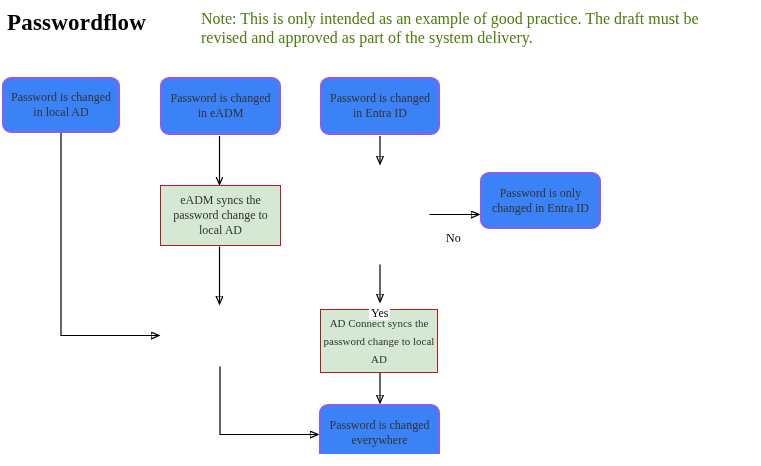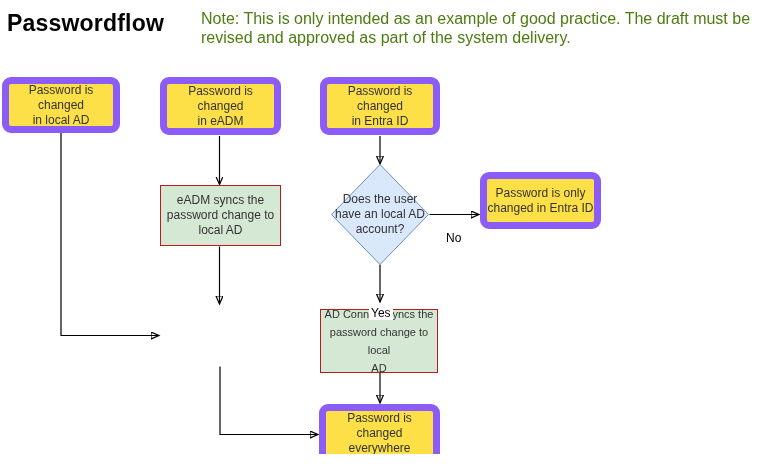--- a/index.html
+++ b/index.html
@@ -1,20 +1,20 @@
 <!DOCTYPE html>
 <html><head>
 <meta charset="utf-8">
 <style>
   html,body{margin:0;padding:0;background:#ffffff;}
   .canvas{
     position:relative;
     width:761px;height:454px;
     background:#ffffff;
-    font-family:Liberation Sans, sans-serif;
+    font-family:Liberation Serif, serif;
     overflow:hidden;
   }
   .page-title{
     position:absolute;left:7px;top:10px;
     font-size:23px;font-weight:bold;color:#000000;
     margin:0;letter-spacing:0.2px;
   }
   .note{
     position:absolute;left:201px;top:9px;width:556px;
     font-size:16px;line-height:19px;color:#4d7c0f;
@@ -23,21 +23,21 @@
   .edges{position:absolute;left:0;top:0;z-index:1;}
   .edges path{fill:none;stroke:#000000;stroke-width:1.2;}
   .node{
     position:absolute;z-index:2;
     display:flex;align-items:center;justify-content:center;
     text-align:center;box-sizing:border-box;
     font-size:12px;line-height:15px;color:#333333;
     white-space:pre-line;
   }
   .rounded{border-radius:9px;}
-  .gray{background:#fde047;border:7px solid #8b5cf6;}
+  .gray{background:#3b82f6;border:2px solid #8b5cf6;}
   .green{background:#D5E8D4;border:1px solid #b91c1c;}
   .small-text{font-size:11px;line-height:18px;margin-top:6px;}
   .diamond{background:transparent;border:none;}
   .diamond svg{position:absolute;left:0;top:0;}
   .diamond .lbl{position:relative;z-index:1;width:94px;}
   .edge-label{
     position:absolute;z-index:3;
     font-size:12px;color:#000000;
     background:#ffffff;padding:0 2px;line-height:14px;margin-top:24px;
   }
@@ -81,28 +81,20 @@
     <span class="lbl">Password is changed
 in Entra ID</span>
   </div>
 
   <div class="node green" style="left:160px;top:185px;width:121px;height:61px;">
     <span class="lbl">eADM syncs the
 password change to
 local AD</span>
   </div>
 
-  <div class="node diamond" style="left:331px;top:164px;width:98px;height:101px;">
-    <svg width="98" height="101" viewBox="0 0 98 101">
-      <polygon points="49,0.5 97.5,50.5 49,100.5 0.5,50.5" fill="#DAE8FC" stroke="#6C8EBF" stroke-width="1"></polygon>
-    </svg>
-    <span class="lbl">Does the user
-have an local AD
-account?</span>
-  </div>
 
   <div class="node rounded gray" style="left:480px;top:172px;width:121px;height:57px;">
     <span class="lbl">Password is only
 changed in Entra ID</span>
   </div>
 
 
   <div class="node green small-text" style="left:320px;top:303px;width:118px;height:64px;">
     <span class="lbl">AD Connect syncs the
 password change to local

